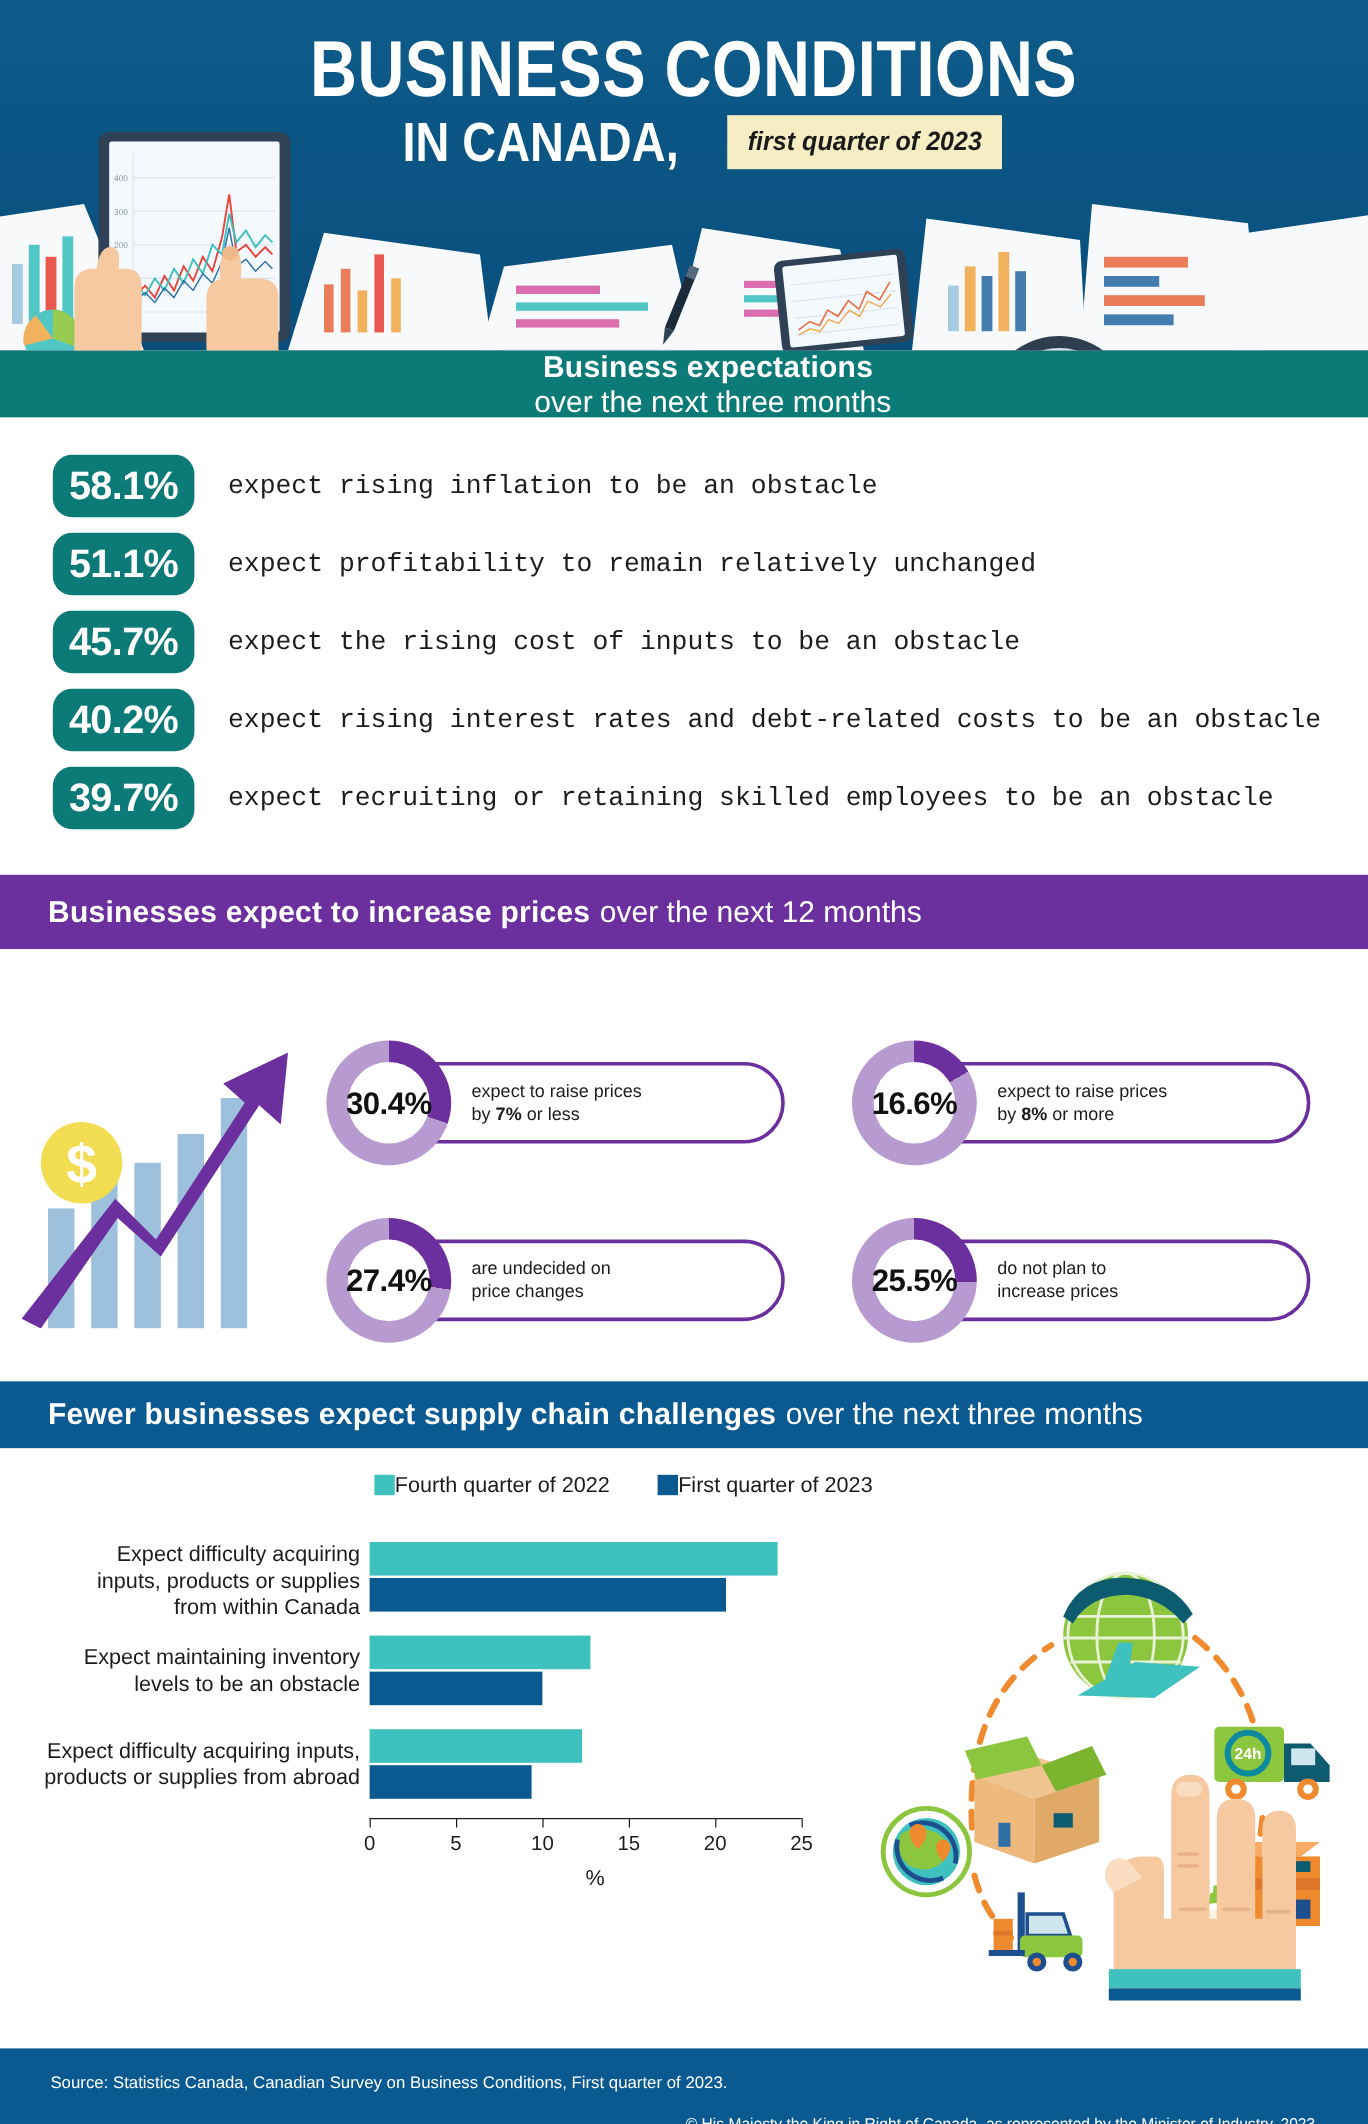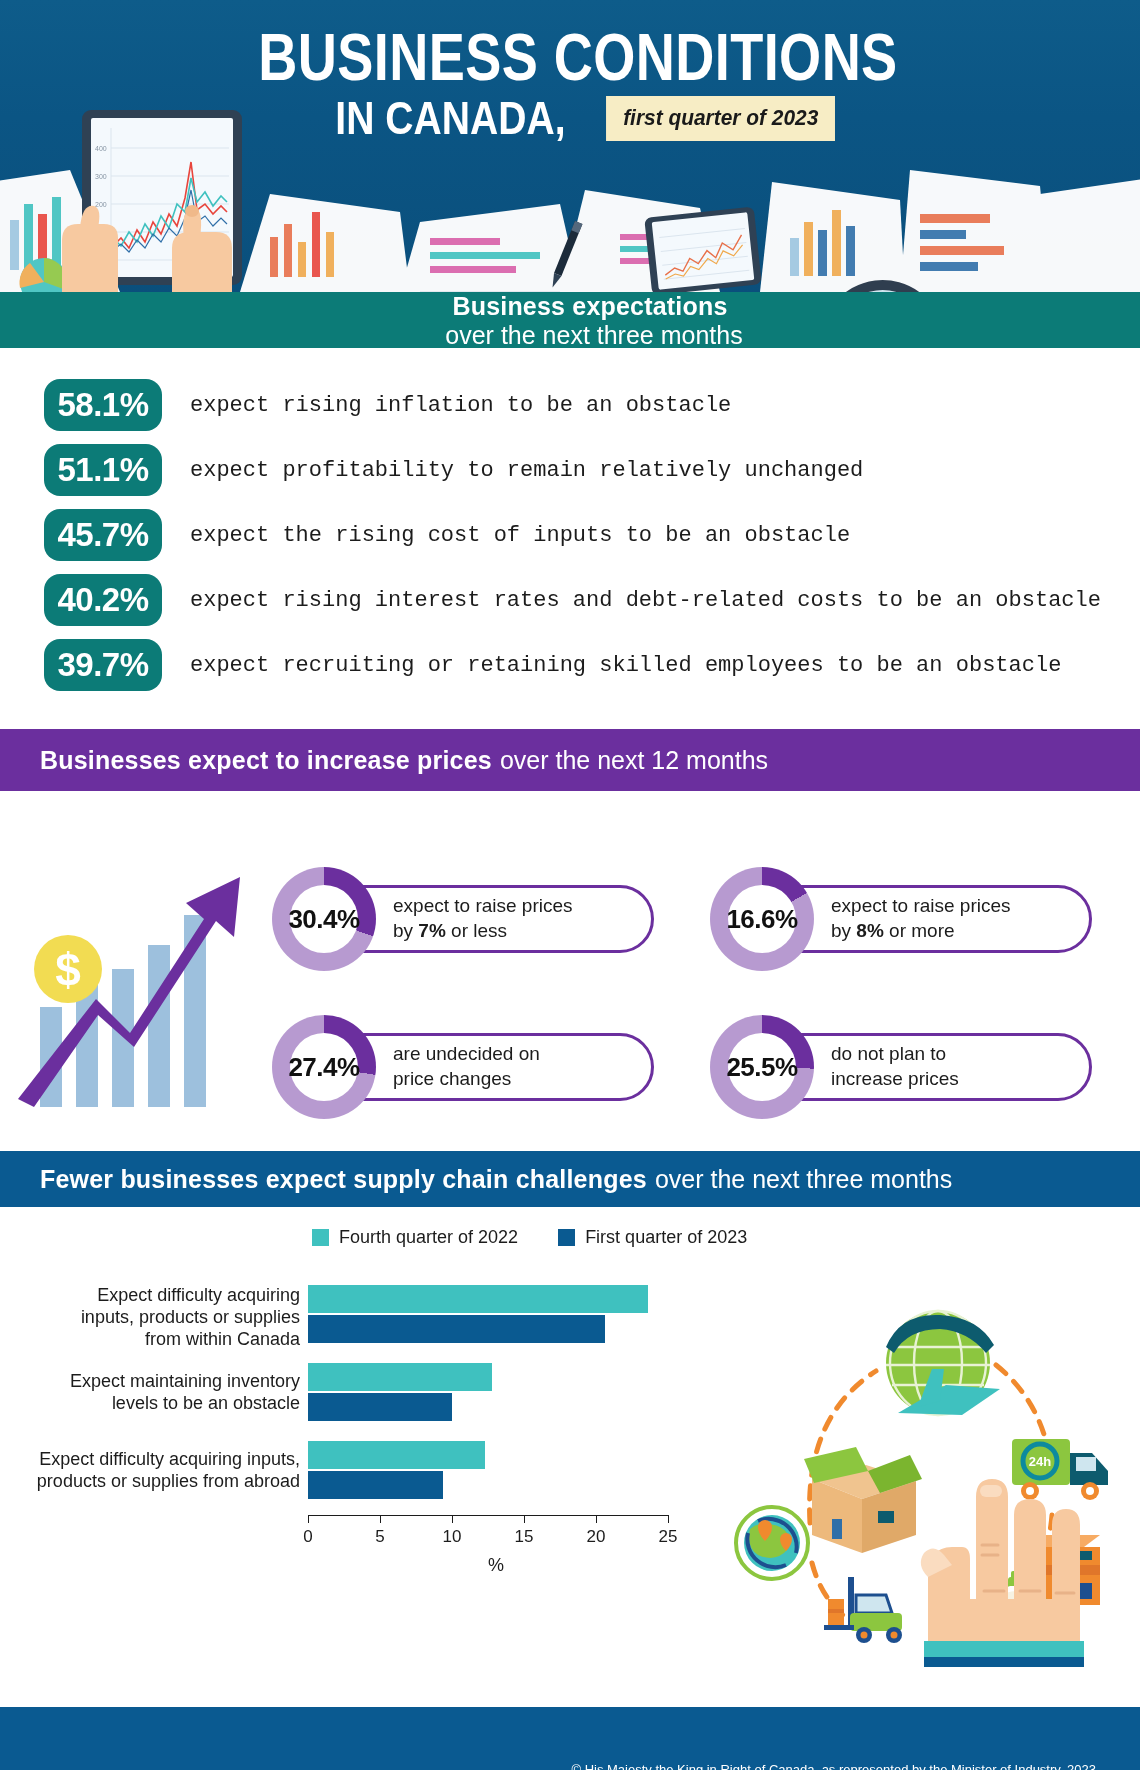--- a/index.html
+++ b/index.html
@@ -109,28 +109,28 @@
     font-weight:700; font-size:26px; color:#111; letter-spacing:-.5px;
     white-space:nowrap;
   }
   .callout {
     position:absolute; left:52px; top:18px; height:68px; width:330px;
     border:3px solid #6b2f9e; border-radius:34px; background:#fff;
     display:flex; align-items:center; padding-left:66px; z-index:2;
   }
   .callout-text {
     font-family:"Liberation Sans Narrow","Liberation Sans",sans-serif;
-    font-size:19px; color:#1c1c1c; line-height:1.3;
+    font-size:15px; color:#1c1c1c; line-height:1.3;
   }
   .callout-text b { font-weight:700; }
 
   
   .supply { position:relative; height:500px; background:#fff; padding-top:18px; }
   .legend { display:flex; gap:40px; position:absolute; left:312px; top:20px; }
-  .legend-item { display:flex; align-items:center; gap:10px; }
+  .legend-item { display:flex; align-items:center; }
   .legend-swatch { width:17px; height:17px; flex:none; }
   .legend-label {
     font-family:"Liberation Sans Narrow","Liberation Sans",sans-serif;
     font-size:18px; color:#1c1c1c;
   }
   .chart { position:absolute; left:0; top:56px; width:712px; height:320px; }
   .cat-row { position:absolute; left:0; width:712px; }
   .cat-label {
     position:absolute; right:412px; width:320px; text-align:right;
     font-family:"Liberation Sans Narrow","Liberation Sans",sans-serif;
@@ -557,16 +557,17 @@
           <line x1="320" y1="344" x2="340" y2="344"></line>
           <line x1="356" y1="346" x2="374" y2="346"></line>
         </g>
         <rect x="224" y="394" width="160" height="16" fill="#3fc1bf"></rect>
         <rect x="224" y="410" width="160" height="12" fill="#0a5a91"></rect>
       </g>
     </svg>
   </div>
 
   <div class="footer">
+    <div class="src">Source: Statistics Canada, Canadian Survey on Business Conditions, First quarter of 2023.</div>
     <div class="copy">© His Majesty the King in Right of Canada, as represented by the Minister of Industry, 2023</div>
 
   </div>
 </div>
 
 </body></html>

